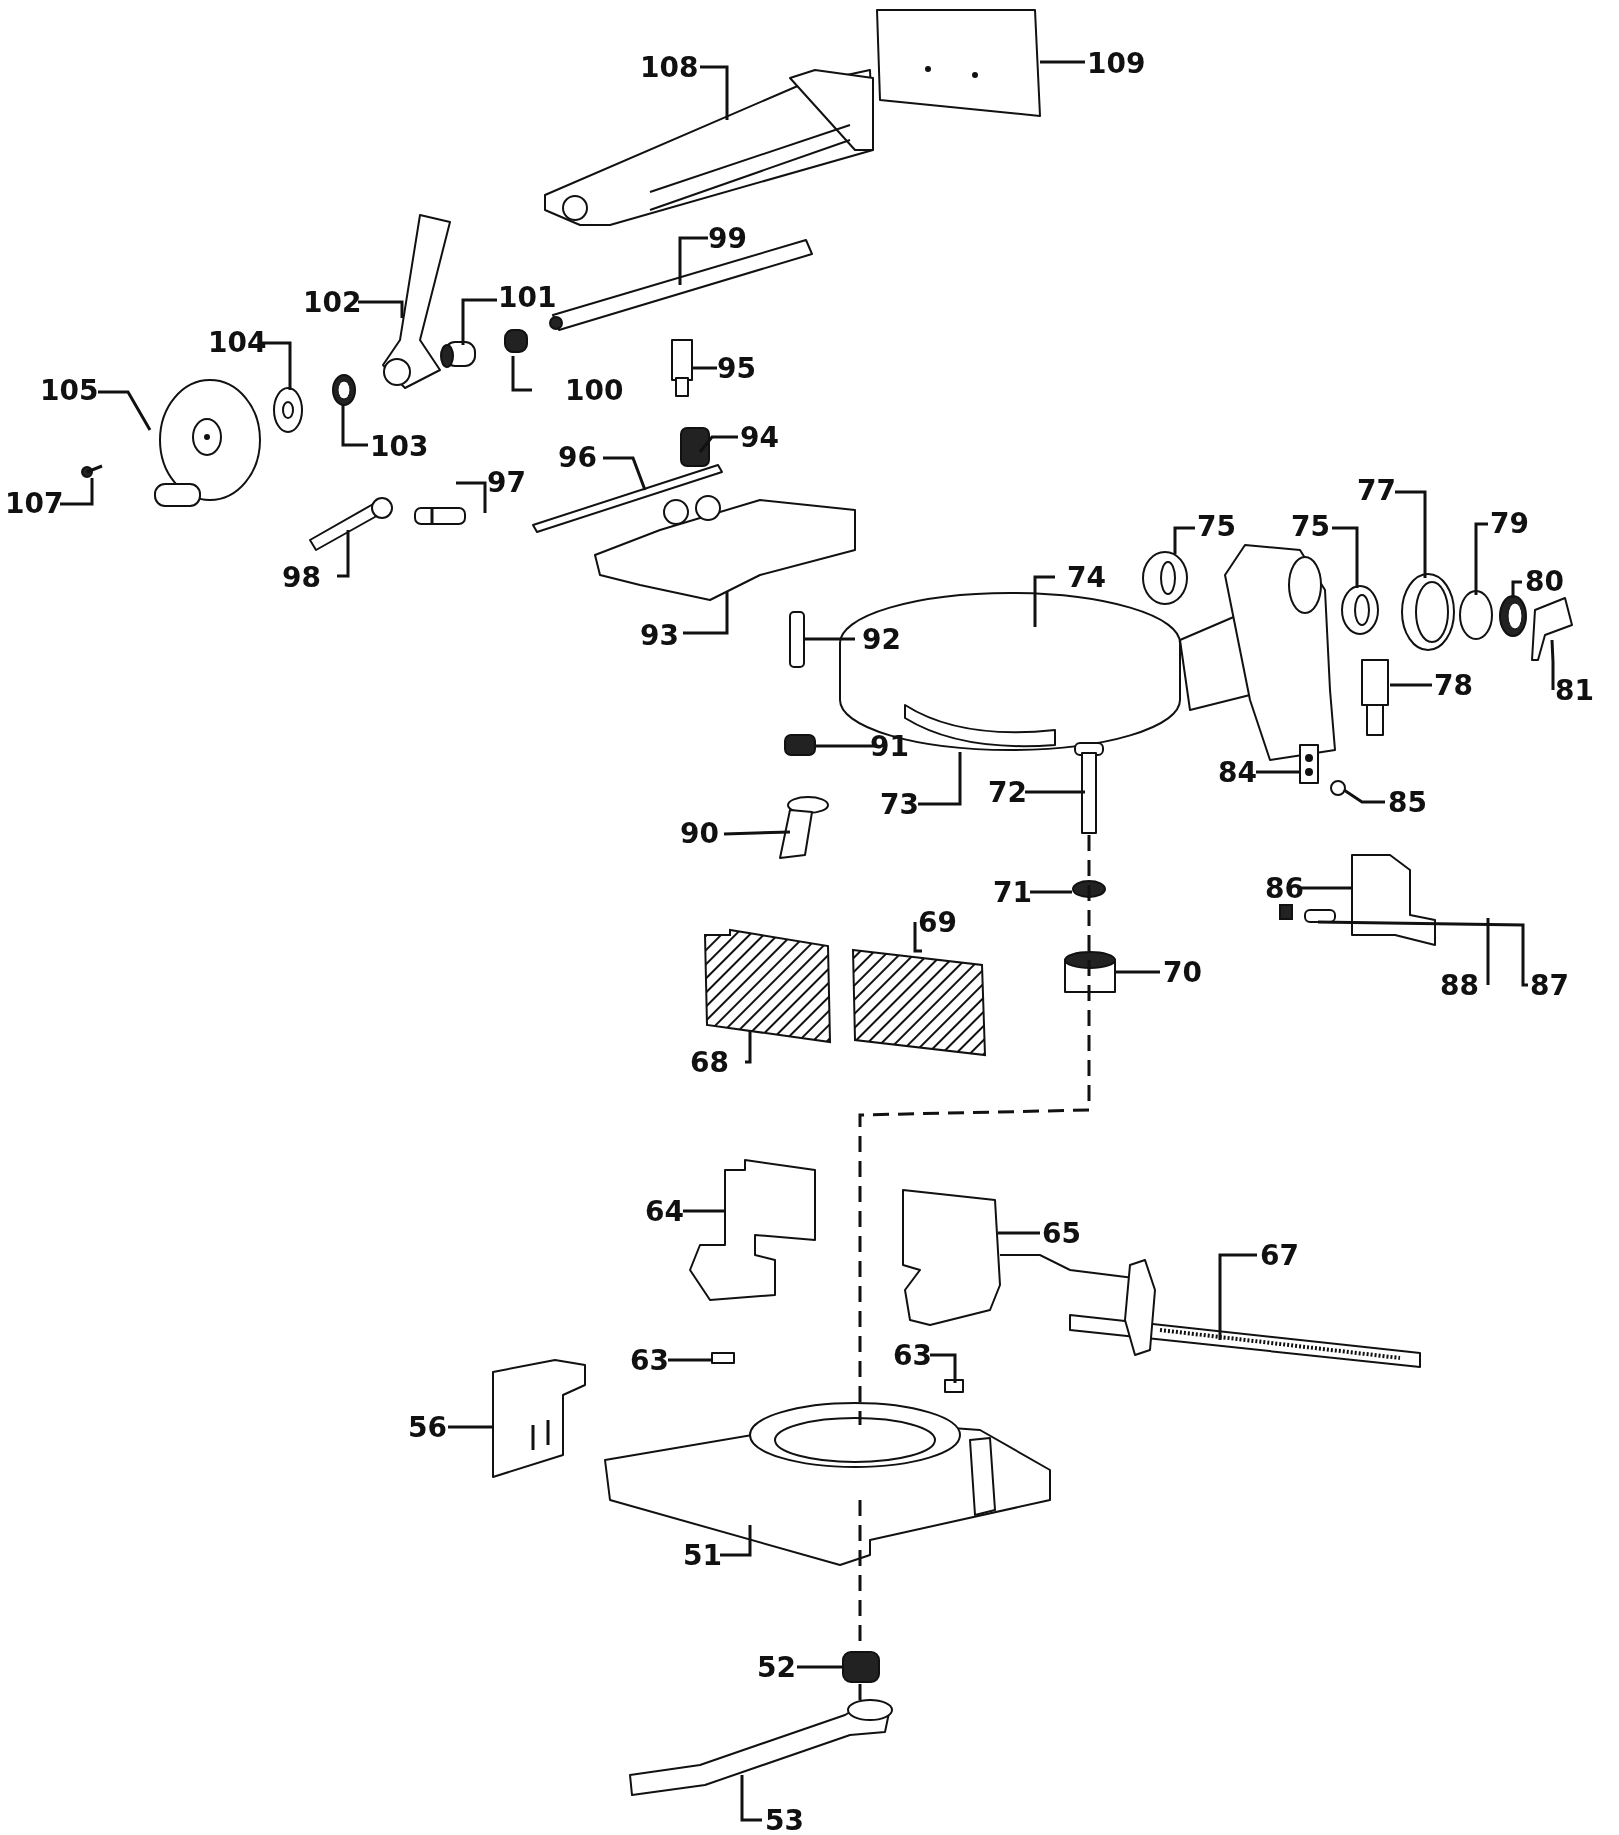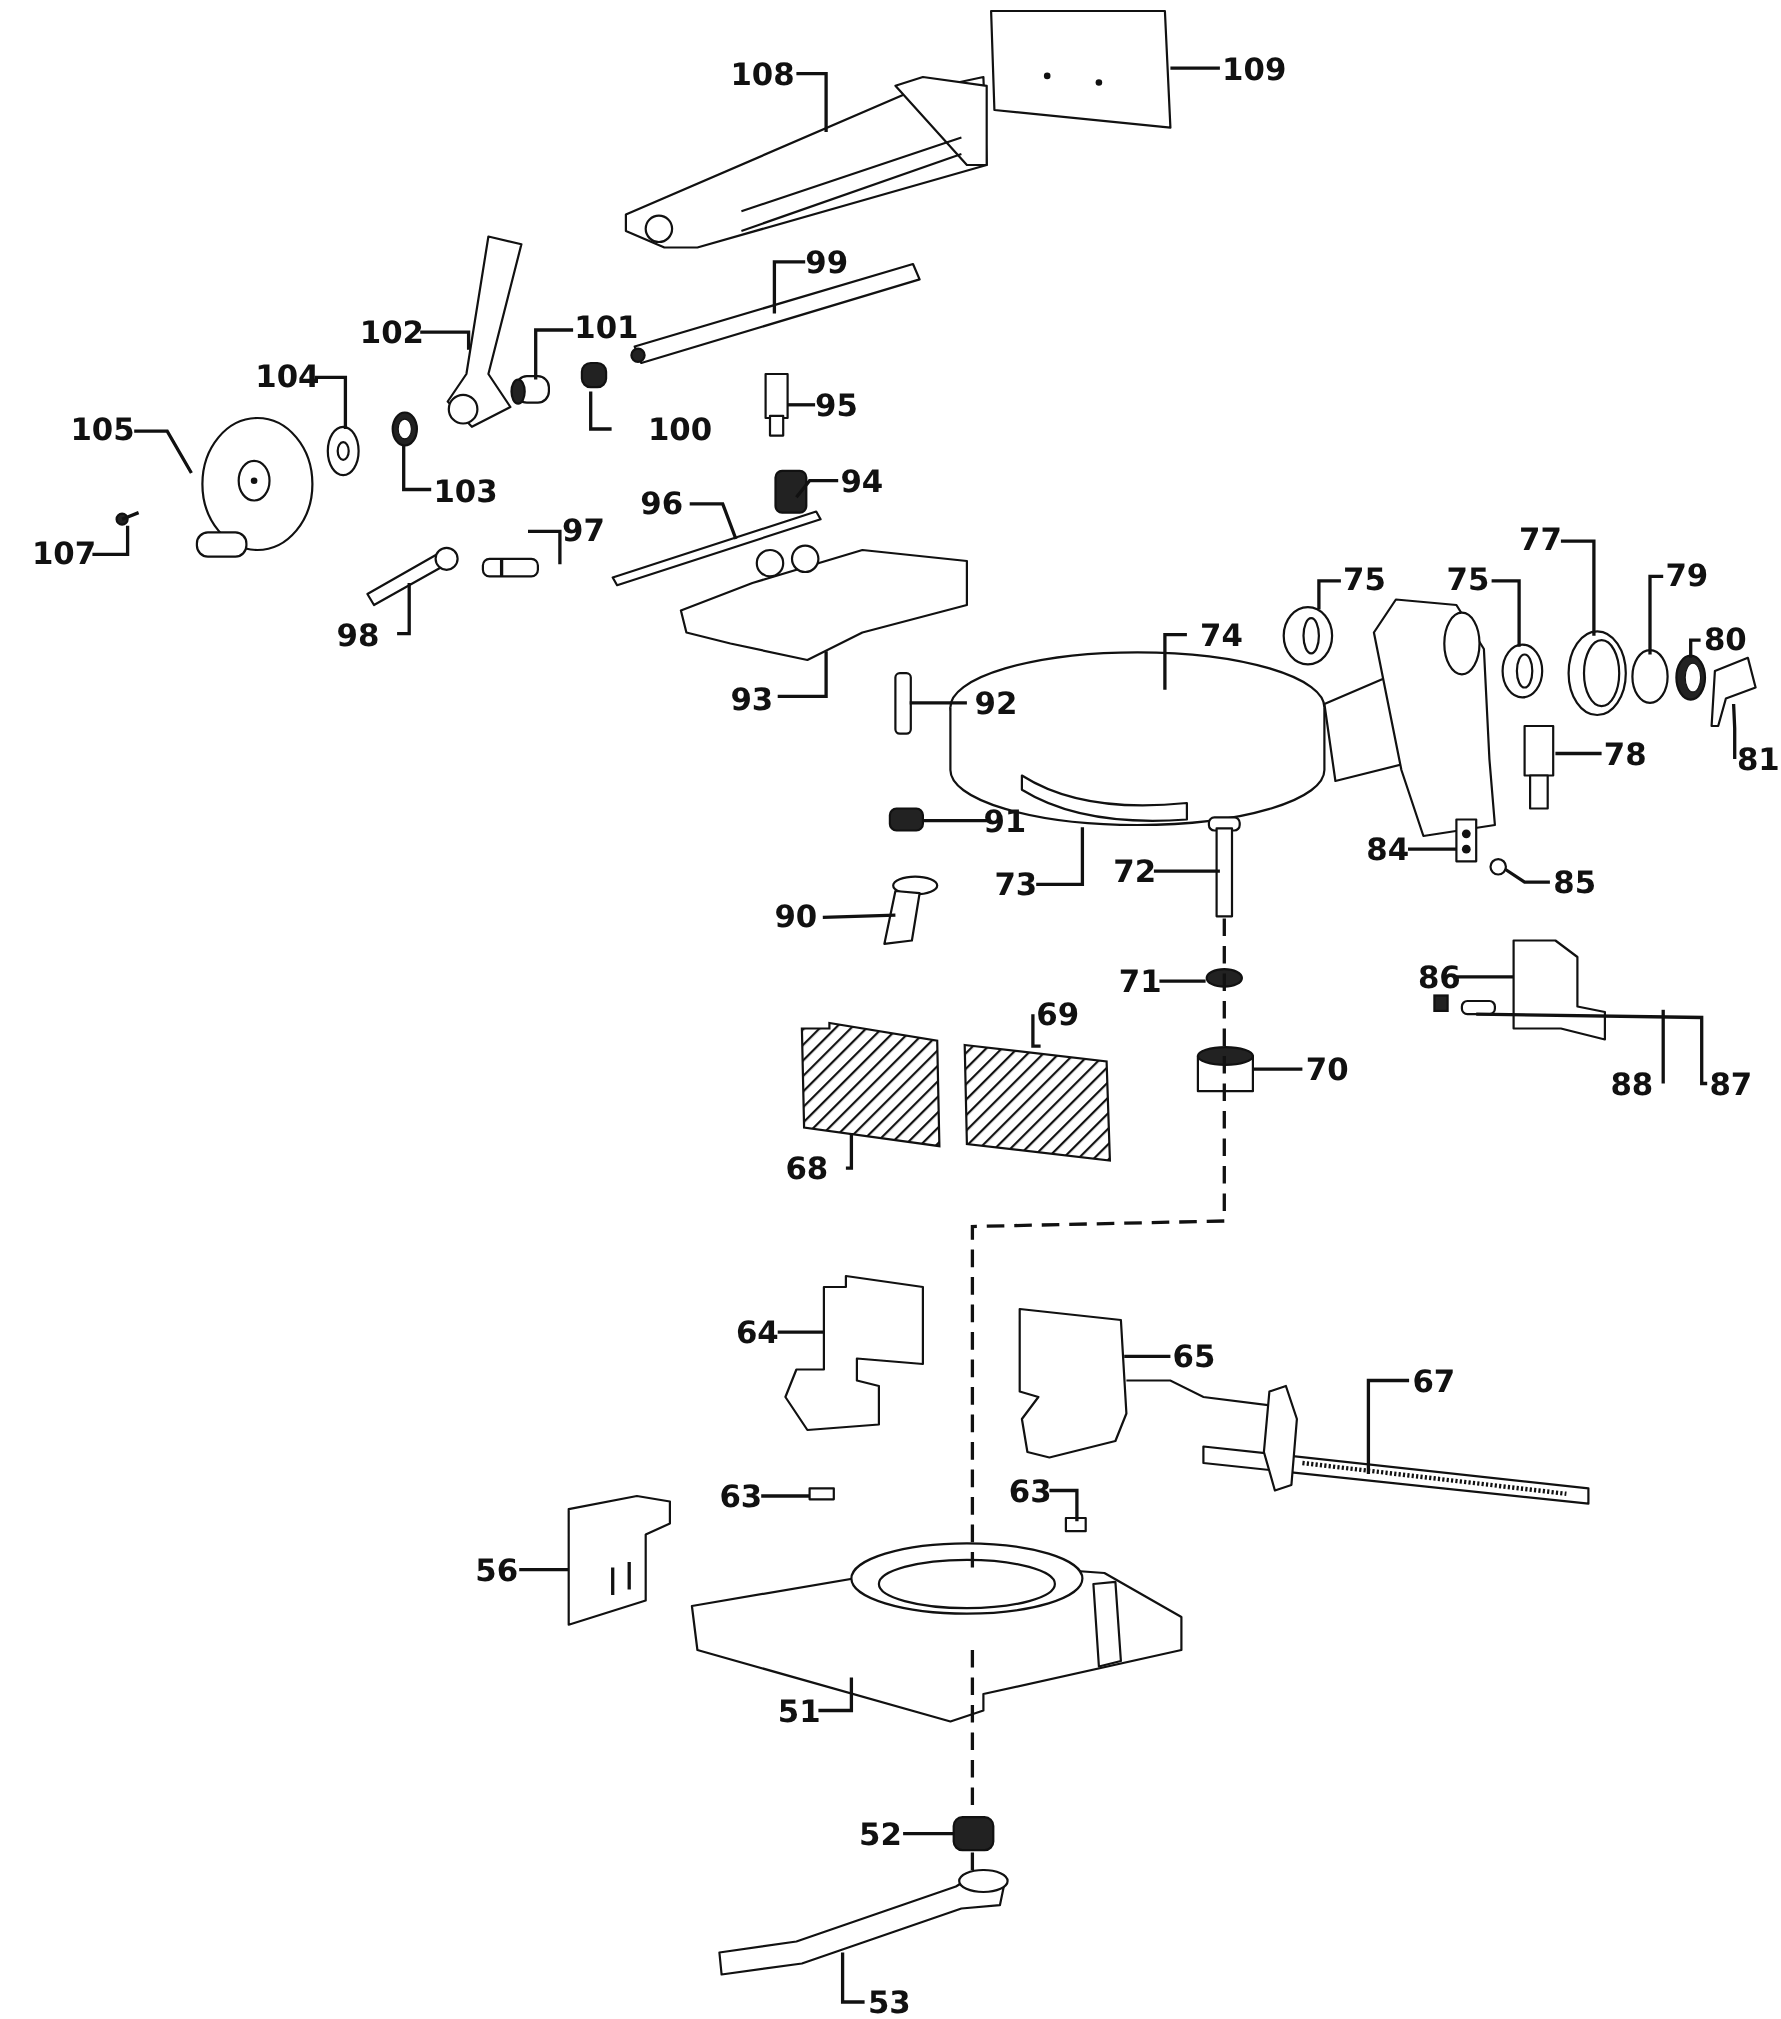--- a/index.html
+++ b/index.html
@@ -1,17 +1,17 @@
 <!DOCTYPE html>
 <html><head>
 <meta charset="utf-8">
 <style>
   html,body{margin:0;padding:0;background:#ffffff;}
   body{width:1619px;height:1835px;overflow:hidden;}
-  #stage{position:absolute;left:0;top:0;width:1307px;height:1835px;margin-left:24px;}
+  #stage{position:absolute;left:0;top:0;width:1307px;height:1835px;}
   svg{display:block;}
   .part{fill:#ffffff;stroke:#111;stroke-width:2;stroke-linejoin:round;}
   .part-dark{fill:#222;stroke:#111;stroke-width:2;}
   .hatch{fill:url(#hatch);stroke:#111;stroke-width:2;}
   .leader{fill:none;stroke:#111;stroke-width:3;}
   .dash{fill:none;stroke:#111;stroke-width:3;stroke-dasharray:16 9;}
   .lbl{font-family:"DejaVu Sans",sans-serif;font-weight:bold;font-size:28px;fill:#111;}
 </style>
 </head>
 <body>

